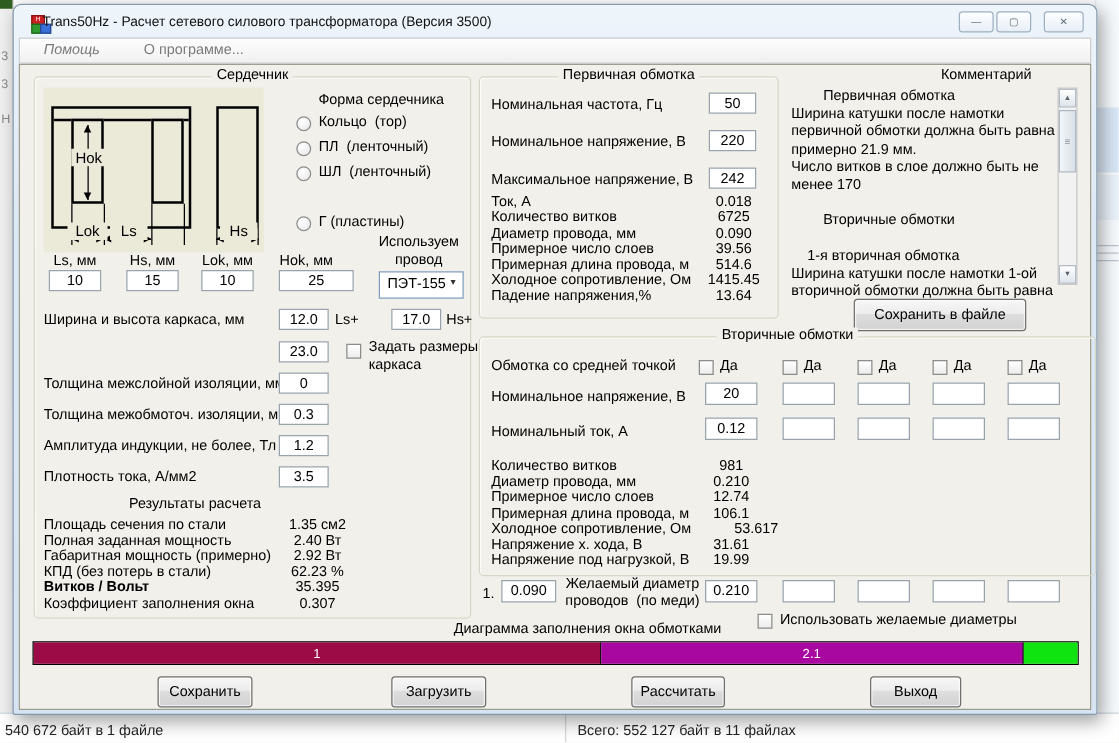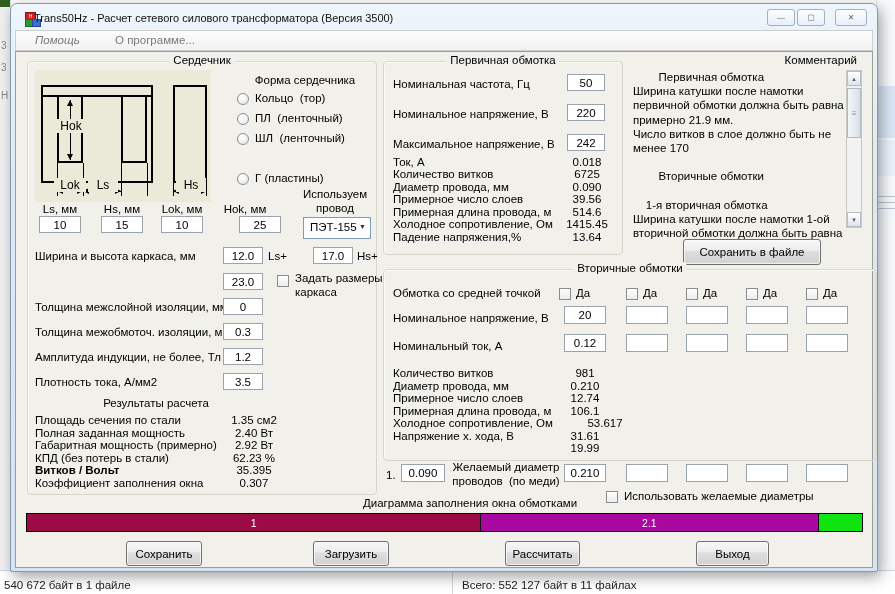--- a/index.html
+++ b/index.html
@@ -180,21 +180,21 @@
       <span class="radio-lbl">Г (пластины)</span>
     </div>
 
     <div class="lbl ctr" style="left:28px;top:199px;width:42px;">Ls, мм</div>
     <div class="lbl ctr" style="left:90px;top:199px;width:42px;">Hs, мм</div>
     <div class="lbl ctr" style="left:148px;top:199px;width:46px;">Lok, мм</div>
     <div class="lbl ctr" style="left:211px;top:199px;width:46px;">Hok, мм</div>
     <input class="tb" style="left: 28px; top: 212px; width: 42px;" value="10">
     <input class="tb" style="left: 90px; top: 212px; width: 42px;" value="15">
     <input class="tb" style="left: 150px; top: 212px; width: 42px;" value="10">
-    <input class="tb" style="left: 228px; top: 212px; width: 42px;" value="25">
+    <input class="tb" style="left: 212px; top: 212px; width: 60px;" value="25">
 
     <div class="lbl ctr" style="left:282px;top:184px;width:84px;">Используем
 провод</div>
     <div class="select" style="left:292px;top:213px;width:66px;height:20px;">
       <span class="stext">ПЭТ-155</span>
       <span class="sarrow">▼</span>
     </div>
 
     <div class="lbl" style="left:24px;top:246px;">Ширина и высота каркаса, мм</div>
     <input class="tb" style="left: 212px; top: 243px; width: 40px;" value="12.0">
@@ -248,21 +248,21 @@
     <div class="val" style="left:536px;top:177px;width:80px;">0.090</div>
     <div class="lbl" style="left:382px;top:189px;">Примерное число слоев</div>
     <div class="val" style="left:536px;top:189px;width:80px;">39.56</div>
     <div class="lbl" style="left:382px;top:202px;">Примерная длина провода, м</div>
     <div class="val" style="left:536px;top:202px;width:80px;">514.6</div>
     <div class="lbl" style="left:382px;top:214px;">Холодное сопротивление, Ом</div>
     <div class="val" style="left:536px;top:214px;width:80px;">1415.45</div>
     <div class="lbl" style="left:382px;top:227px;">Падение напряжения,%</div>
     <div class="val" style="left:536px;top:227px;width:80px;">13.64</div>
 
-    <div class="lbl ctr" style="left:636px;top:50px;width:210px;text-align:right;">Комментарий</div>
+    <div class="lbl ctr" style="left:673px;top:50px;width:210px;">Комментарий</div>
     <div class="comment-text" style="left:622px;top:66px;width:216px;">        Первичная обмотка
 Ширина катушки после намотки
 первичной обмотки должна быть равна
 примерно 21.9 мм.
 Число витков в слое должно быть не
 менее 170
 
         Вторичные обмотки
 
     1-я вторичная обмотка
@@ -315,20 +315,21 @@
     <div class="lbl" style="left:382px;top:376px;">Диаметр провода, мм</div>
     <div class="val" style="left:532px;top:376px;width:84px;">0.210</div>
     <div class="lbl" style="left:382px;top:388px;">Примерное число слоев</div>
     <div class="val" style="left:532px;top:388px;width:84px;">12.74</div>
     <div class="lbl" style="left:382px;top:401px;">Примерная длина провода, м</div>
     <div class="val" style="left:532px;top:401px;width:84px;">106.1</div>
     <div class="lbl" style="left:382px;top:413px;">Холодное сопротивление, Ом</div>
     <div class="val" style="left:552px;top:413px;width:84px;">53.617</div>
     <div class="lbl" style="left:382px;top:426px;">Напряжение х. хода, В</div>
     <div class="val" style="left:532px;top:426px;width:84px;">31.61</div>
+    <div class="lbl" style="left:382px;top:438px;">Напряжение под нагрузкой, В</div>
     <div class="val" style="left:532px;top:438px;width:84px;">19.99</div>
 
     <div class="lbl" style="left:375px;top:465px;">1.</div>
     <input class="tb" style="left: 390px; top: 460px; width: 44px; height: 18px;" value="0.090">
     <div class="lbl ctr" style="left:440px;top:457px;width:110px;">Желаемый диаметр
 проводов  (по меди)</div>
     <input class="tb" style="left: 553px; top: 460px; width: 42px; height: 18px;" value="0.210">
     <input class="tb" style="left: 615px; top: 460px; width: 42px; height: 18px;" value="">
     <input class="tb" style="left: 675px; top: 460px; width: 42px; height: 18px;" value="">
     <input class="tb" style="left: 735px; top: 460px; width: 42px; height: 18px;" value="">

